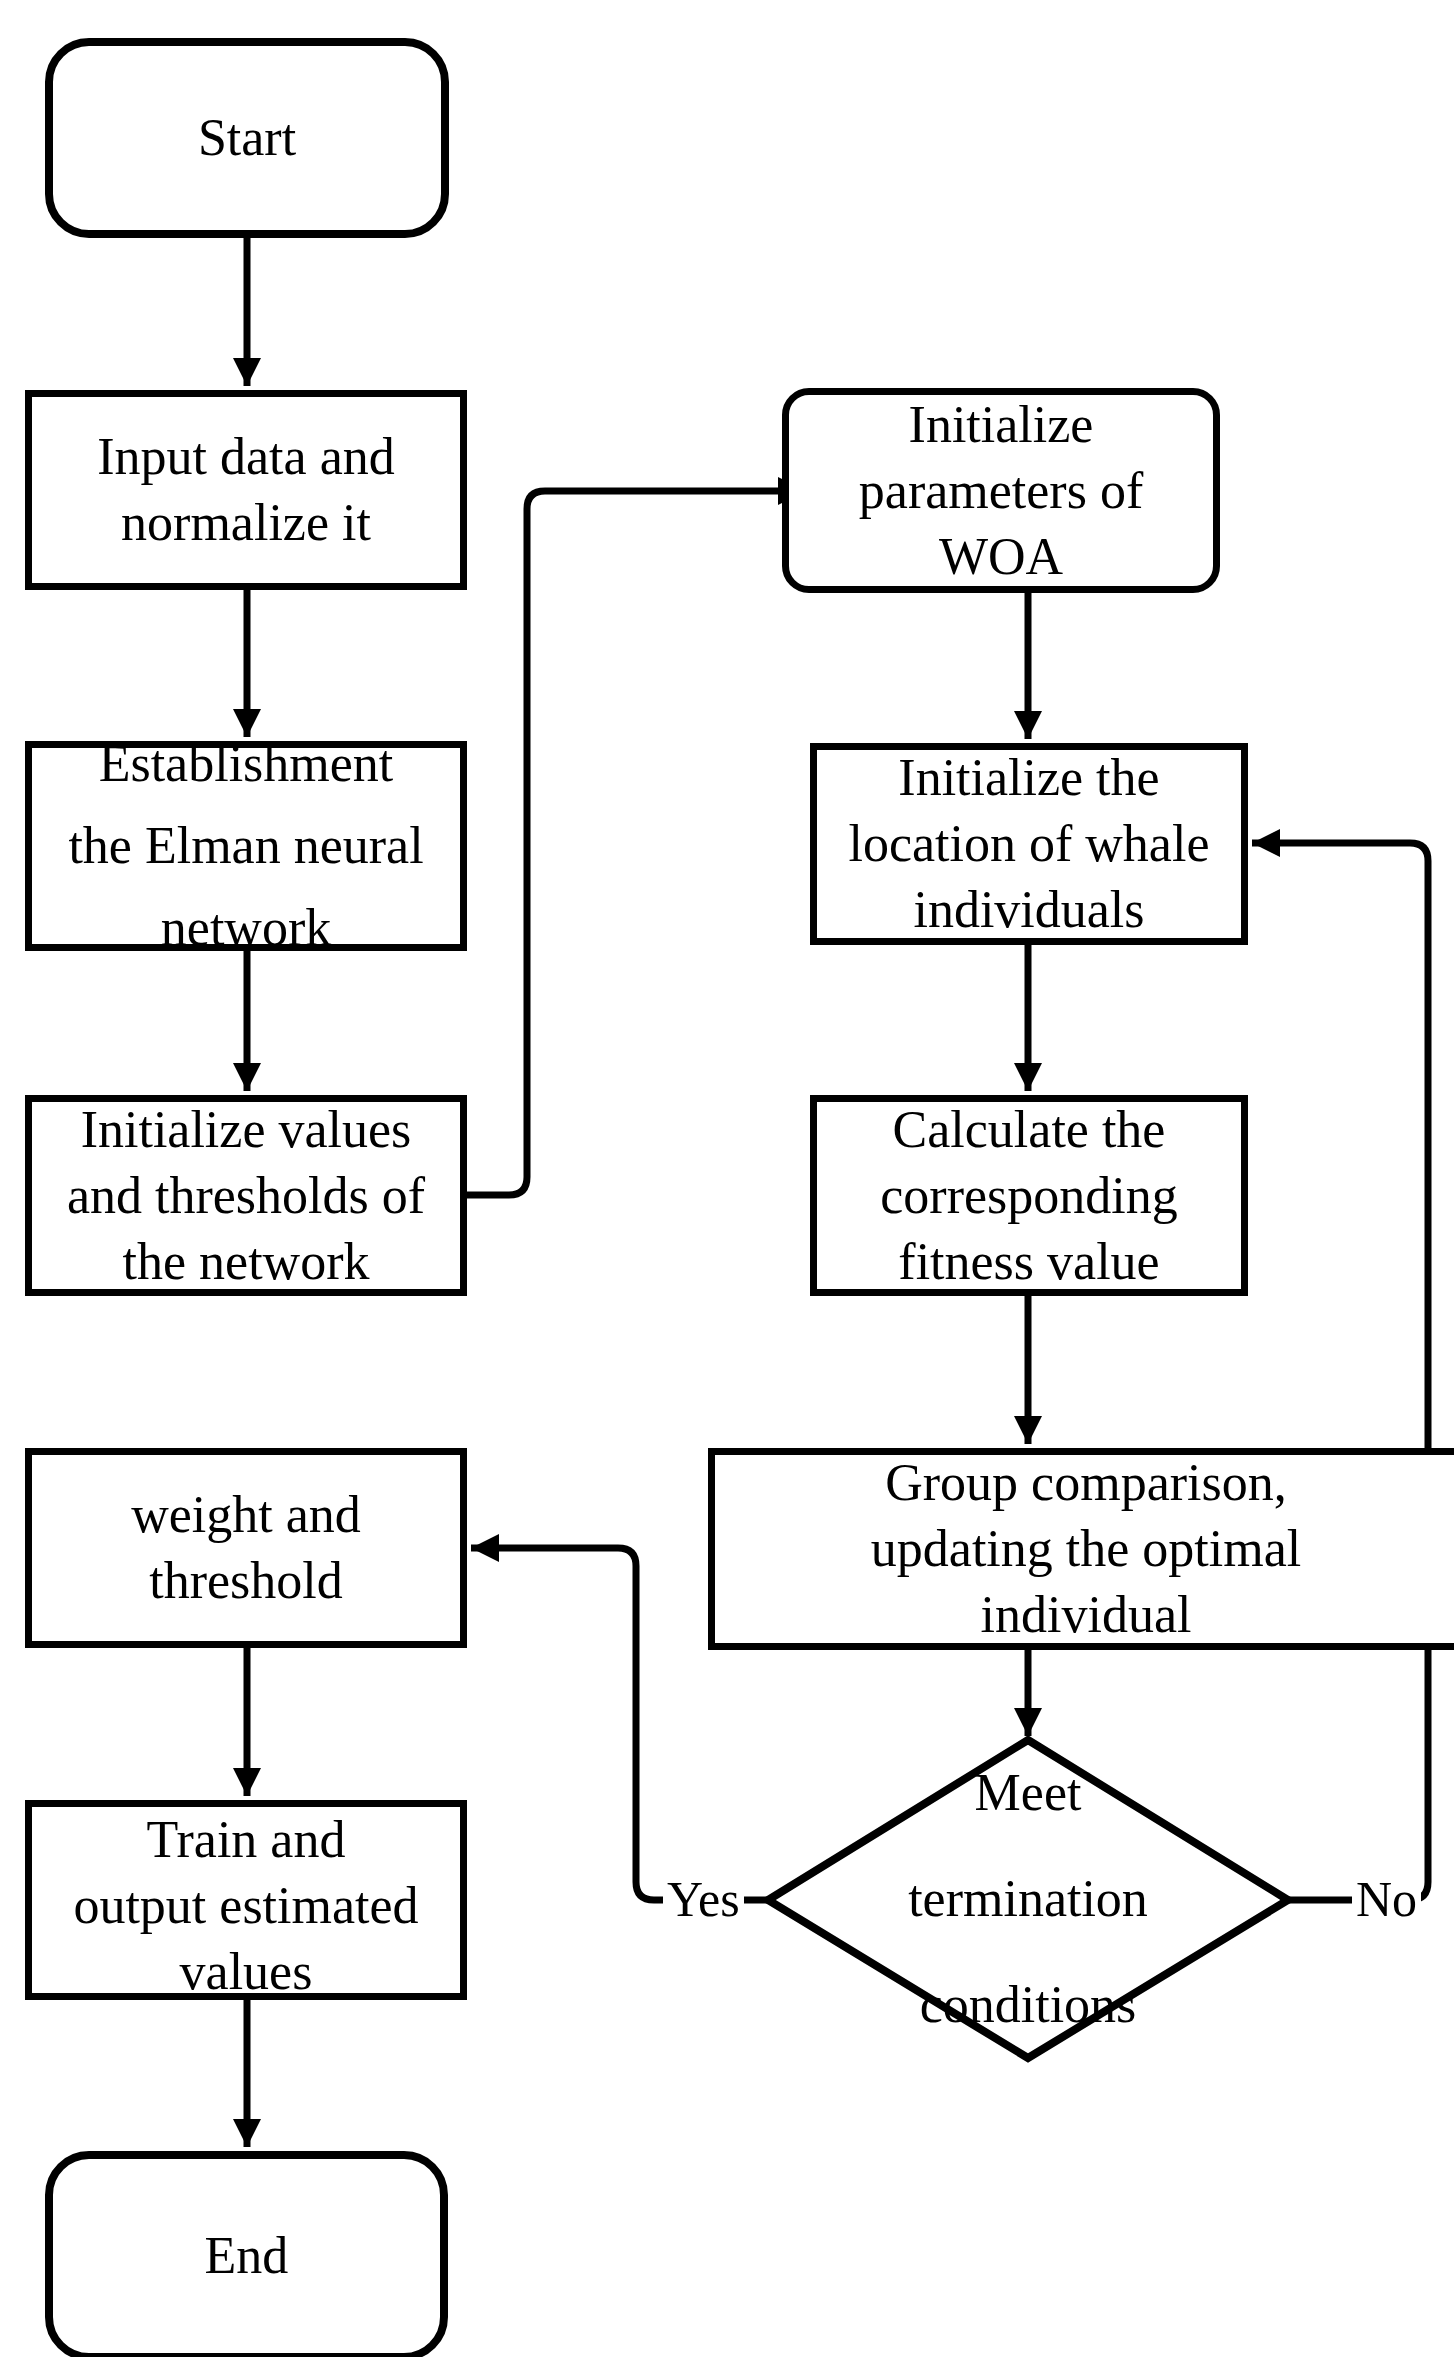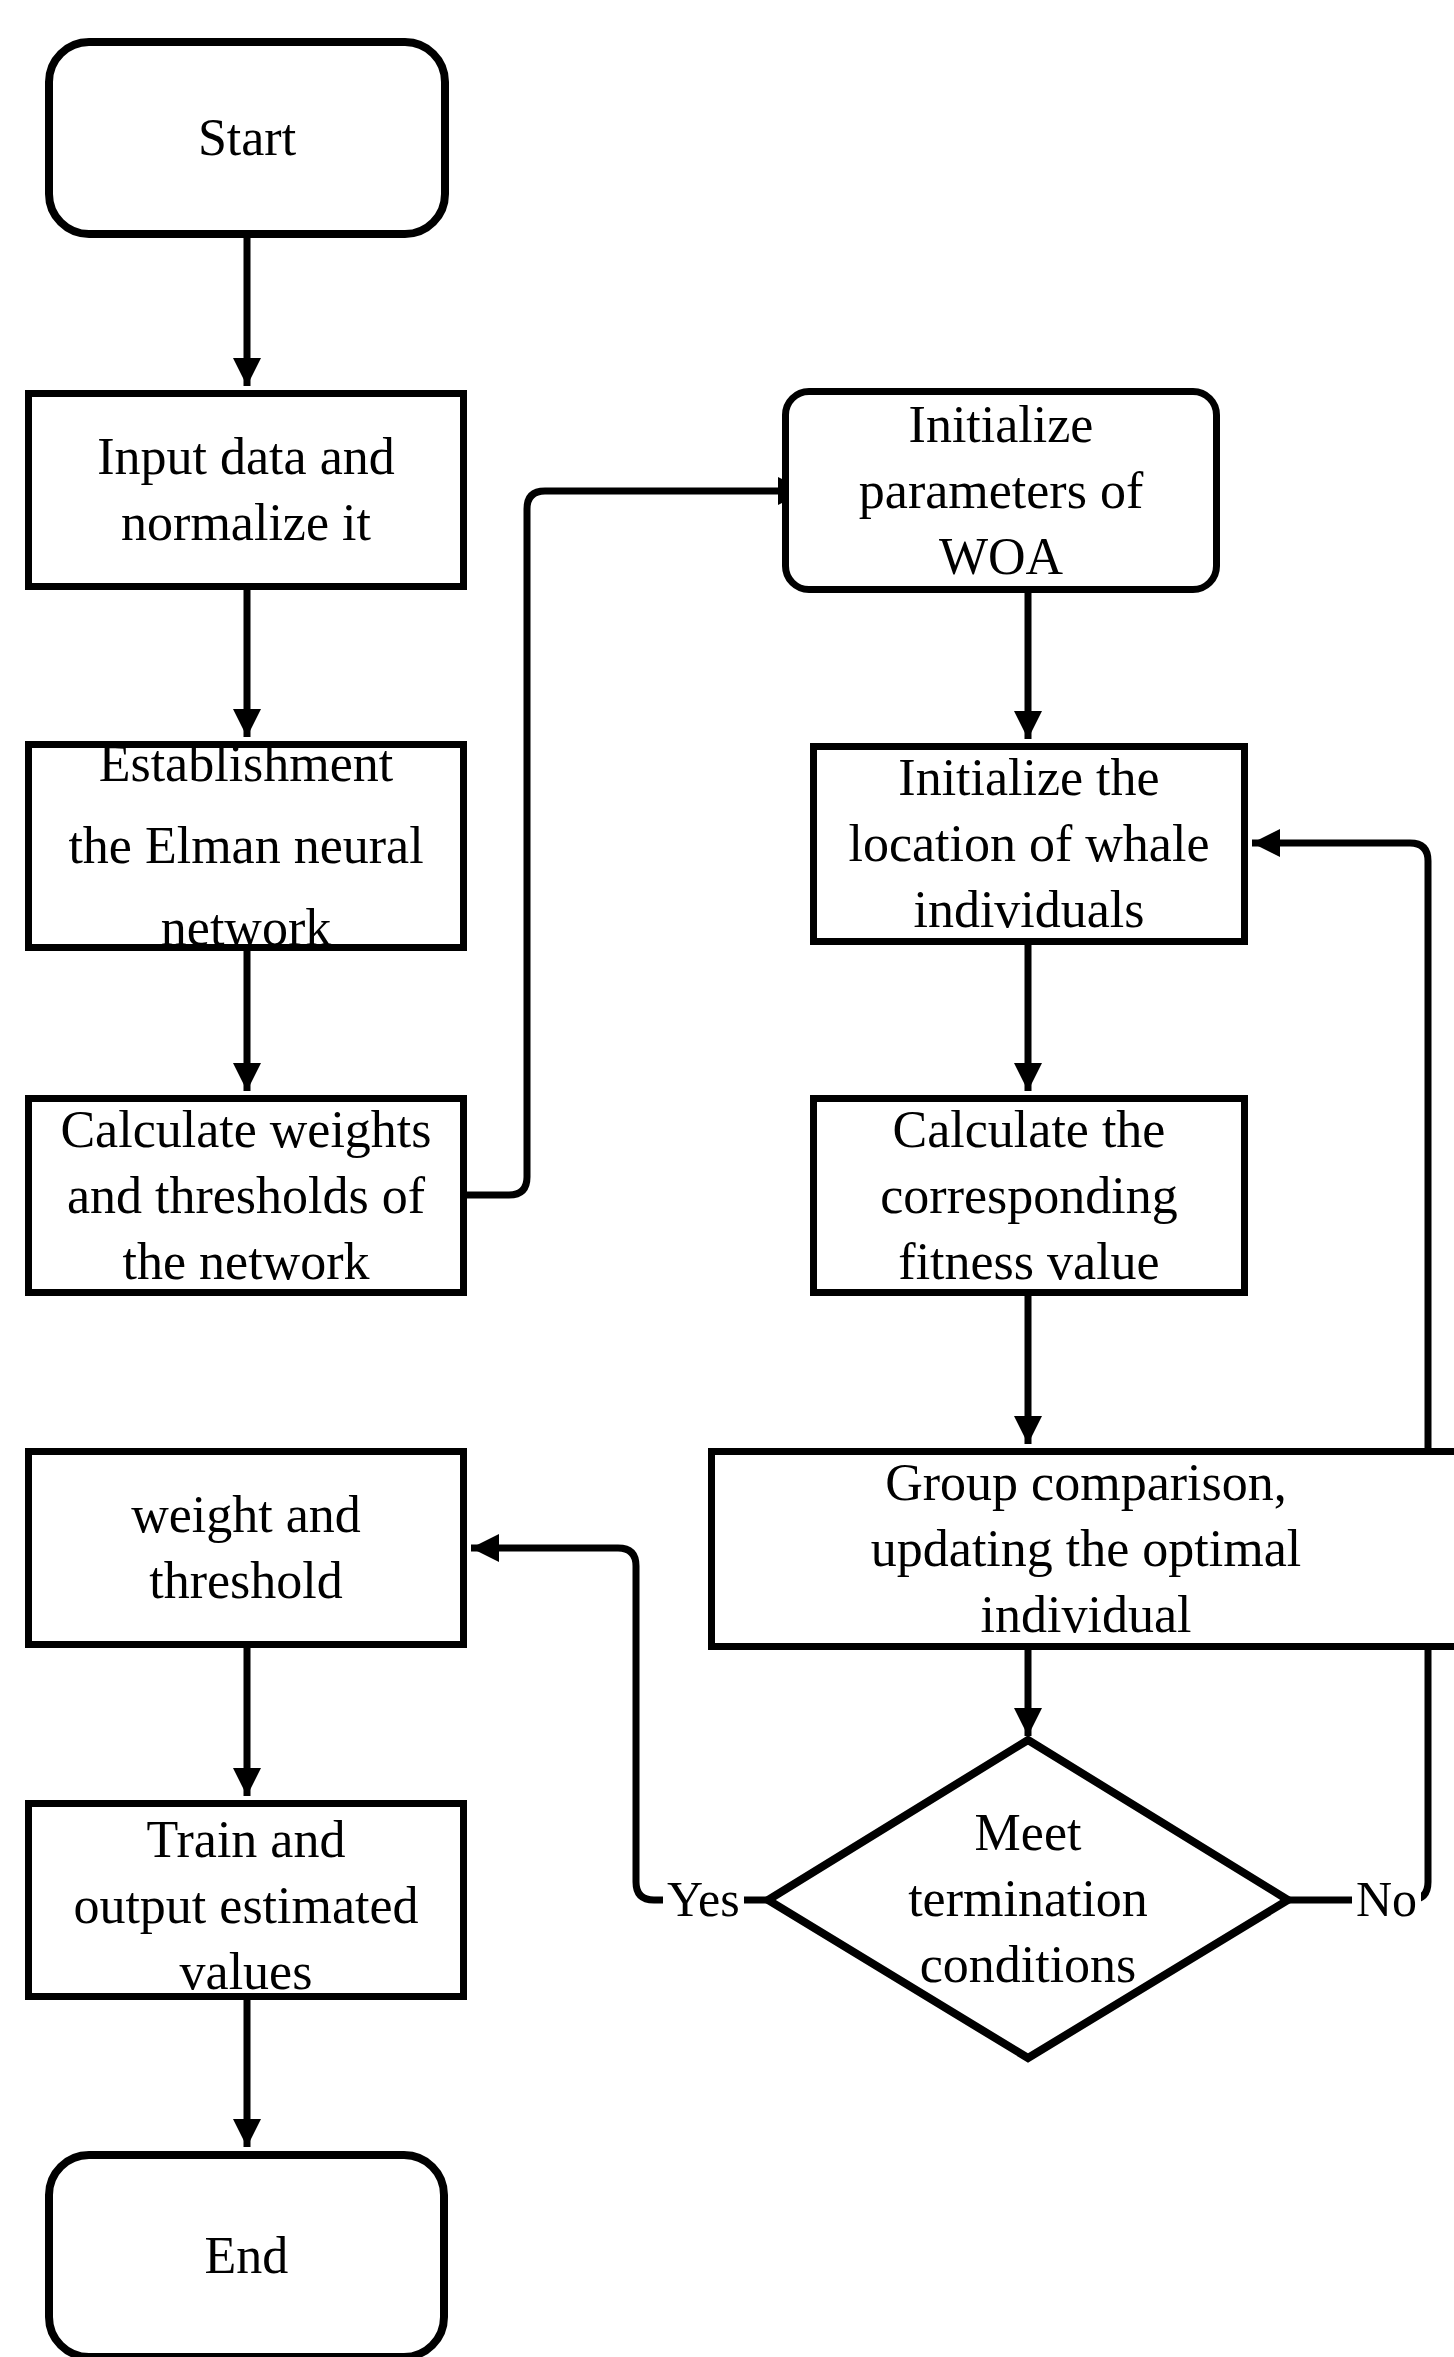--- a/index.html
+++ b/index.html
@@ -5,21 +5,21 @@
   html,body{margin:0;padding:0;background:#ffffff;}
   #canvas{position:relative;width:1454px;height:2357px;background:#fff;overflow:hidden;
           font-family:"Liberation Serif","DejaVu Serif",serif;color:#000;margin-top:18px;}
   #wires{position:absolute;left:0;top:0;width:1454px;height:2357px;}
   .node{position:absolute;box-sizing:border-box;border:7px solid #000;background:#fff;
         display:flex;flex-direction:column;justify-content:center;align-items:center;
         text-align:center;font-size:52px;line-height:66px;white-space:nowrap;}
   .terminal{border-width:8px;border-radius:44px;}
   .dec-text{position:absolute;box-sizing:border-box;background:transparent;border:none;
         display:flex;flex-direction:column;justify-content:center;align-items:center;
-        text-align:center;font-size:52px;line-height:66px;}
+        text-align:center;font-size:52px;line-height:66px;gap:40px;}
   .edge-label{position:absolute;background:#fff;font-size:50px;line-height:60px;
         padding:0 4px;text-align:center;}
   
   #n-start{left:45px;top:20px;width:404px;height:200px;}
   #n-input{left:25px;top:372px;width:442px;height:200px;}
   #n-establish{left:25px;top:723px;width:442px;height:210px;gap:16px;}
   #n-initweights{left:25px;top:1077px;width:442px;height:201px;}
   #n-outputopt{left:25px;top:1430px;width:442px;height:200px;}
   #n-train{left:25px;top:1782px;width:442px;height:200px;justify-content:space-between;}
   #n-end{left:45px;top:2133px;width:403px;height:210px;}
@@ -74,21 +74,21 @@
   <div class="node" id="n-input">
     <div>Input data and</div>
     <div>normalize it</div>
   </div>
   <div class="node" id="n-establish">
     <div>Establishment</div>
     <div>the Elman neural</div>
     <div>network</div>
   </div>
   <div class="node" id="n-initweights">
-    <div>Calculate weights</div>
+    <div>Initialize values</div>
     <div>and thresholds of</div>
     <div>the network</div>
   </div>
   <div class="node" id="n-outputopt">
     <div>weight and</div>
     <div>threshold</div>
   </div>
   <div class="node" id="n-train">
     <div>Train and</div>
     <div>output estimated</div>

